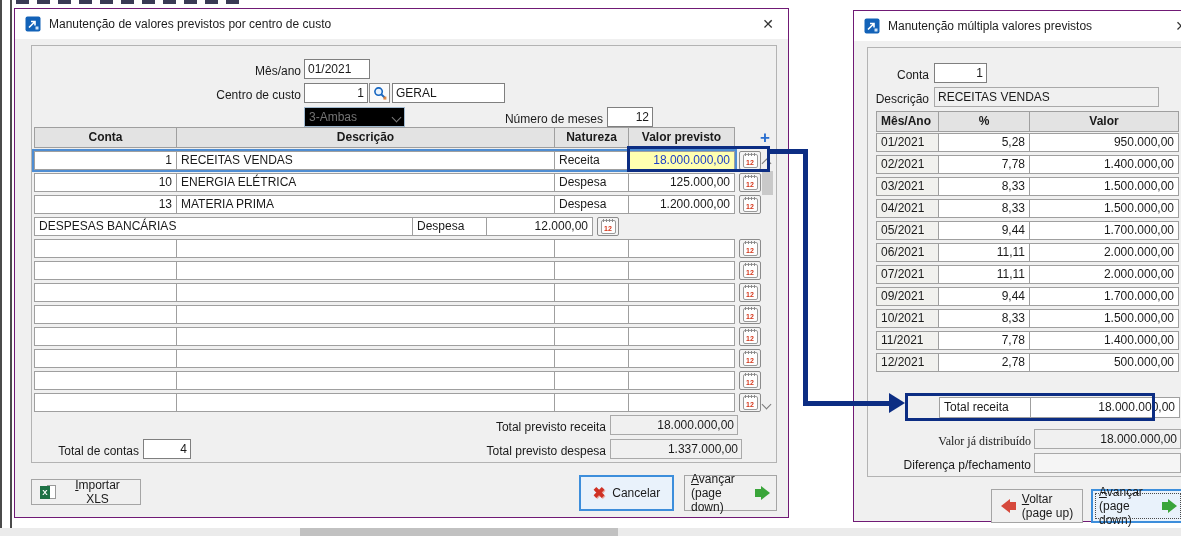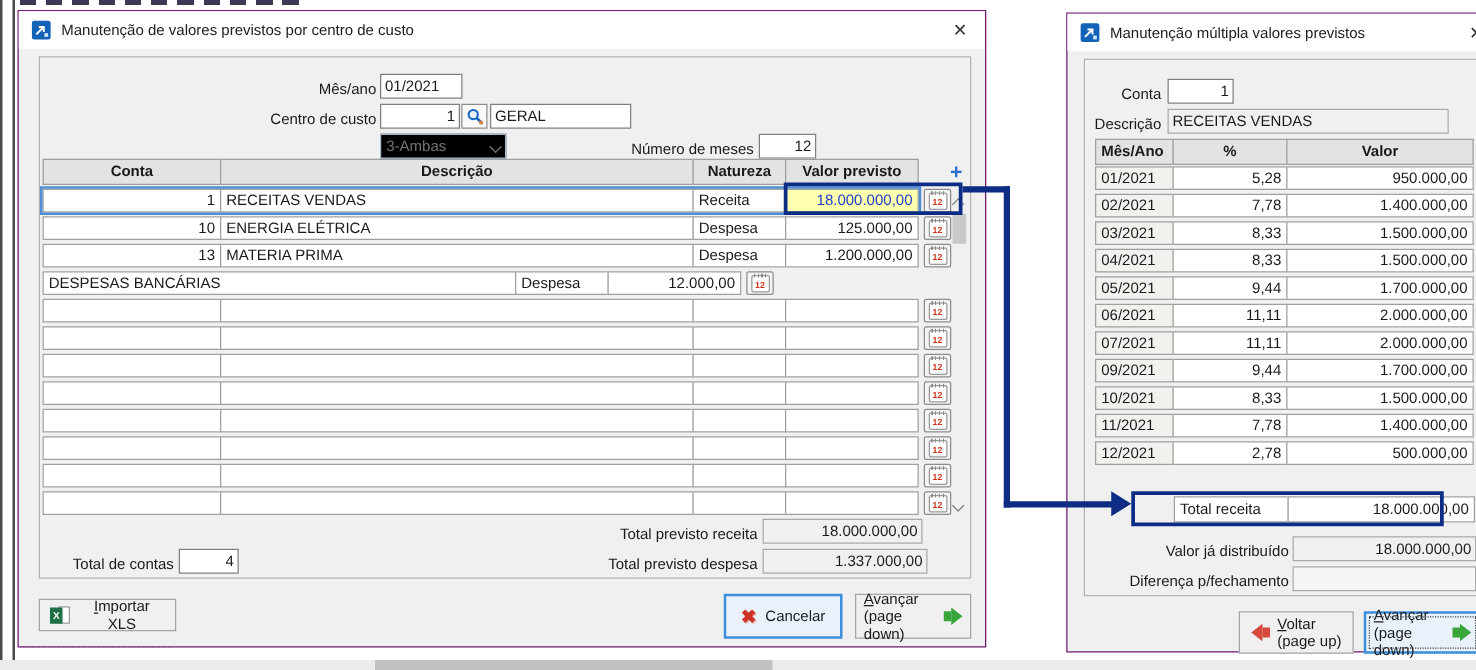--- a/index.html
+++ b/index.html
@@ -413,21 +413,21 @@
           <div class="rc rc-pct">2,78</div>
           <div class="rc rc-val">500.000,00</div>
         </div>
       </div>
 
     <div style="position:absolute;left:85px;top:386px;display:flex;">
       <div class="rc" style="width:92px;height:21px;line-height:19px;">Total receita</div>
       <div class="rc" style="width:150px;height:21px;line-height:19px;text-align:right;">18.000.000,00</div>
     </div>
 
-    <span class="lbl" style="left:7px;top:420px;width:170px;">Valor já distribuído</span>
+    <span class="lbl" style="left:7px;top:420px;width:170px;font-family:Liberation Serif, serif;">Valor já distribuído</span>
     <div class="fld ro num" style="left:180px;top:418px;width:147px;">18.000.000,00</div>
     <span class="lbl" style="left:7px;top:444px;width:170px;">Diferença p/fechamento</span>
     <div class="fld ro" style="left:180px;top:442px;width:147px;background:#f5f5f5;"></div>
 
     <button class="btn" style="left:137px;top:478px;width:92px;height:34px;gap:6px;">
       <span class="arrL">
           <span class="tr"></span>
           <span class="st"></span>
         </span>
       <span class="b2">

